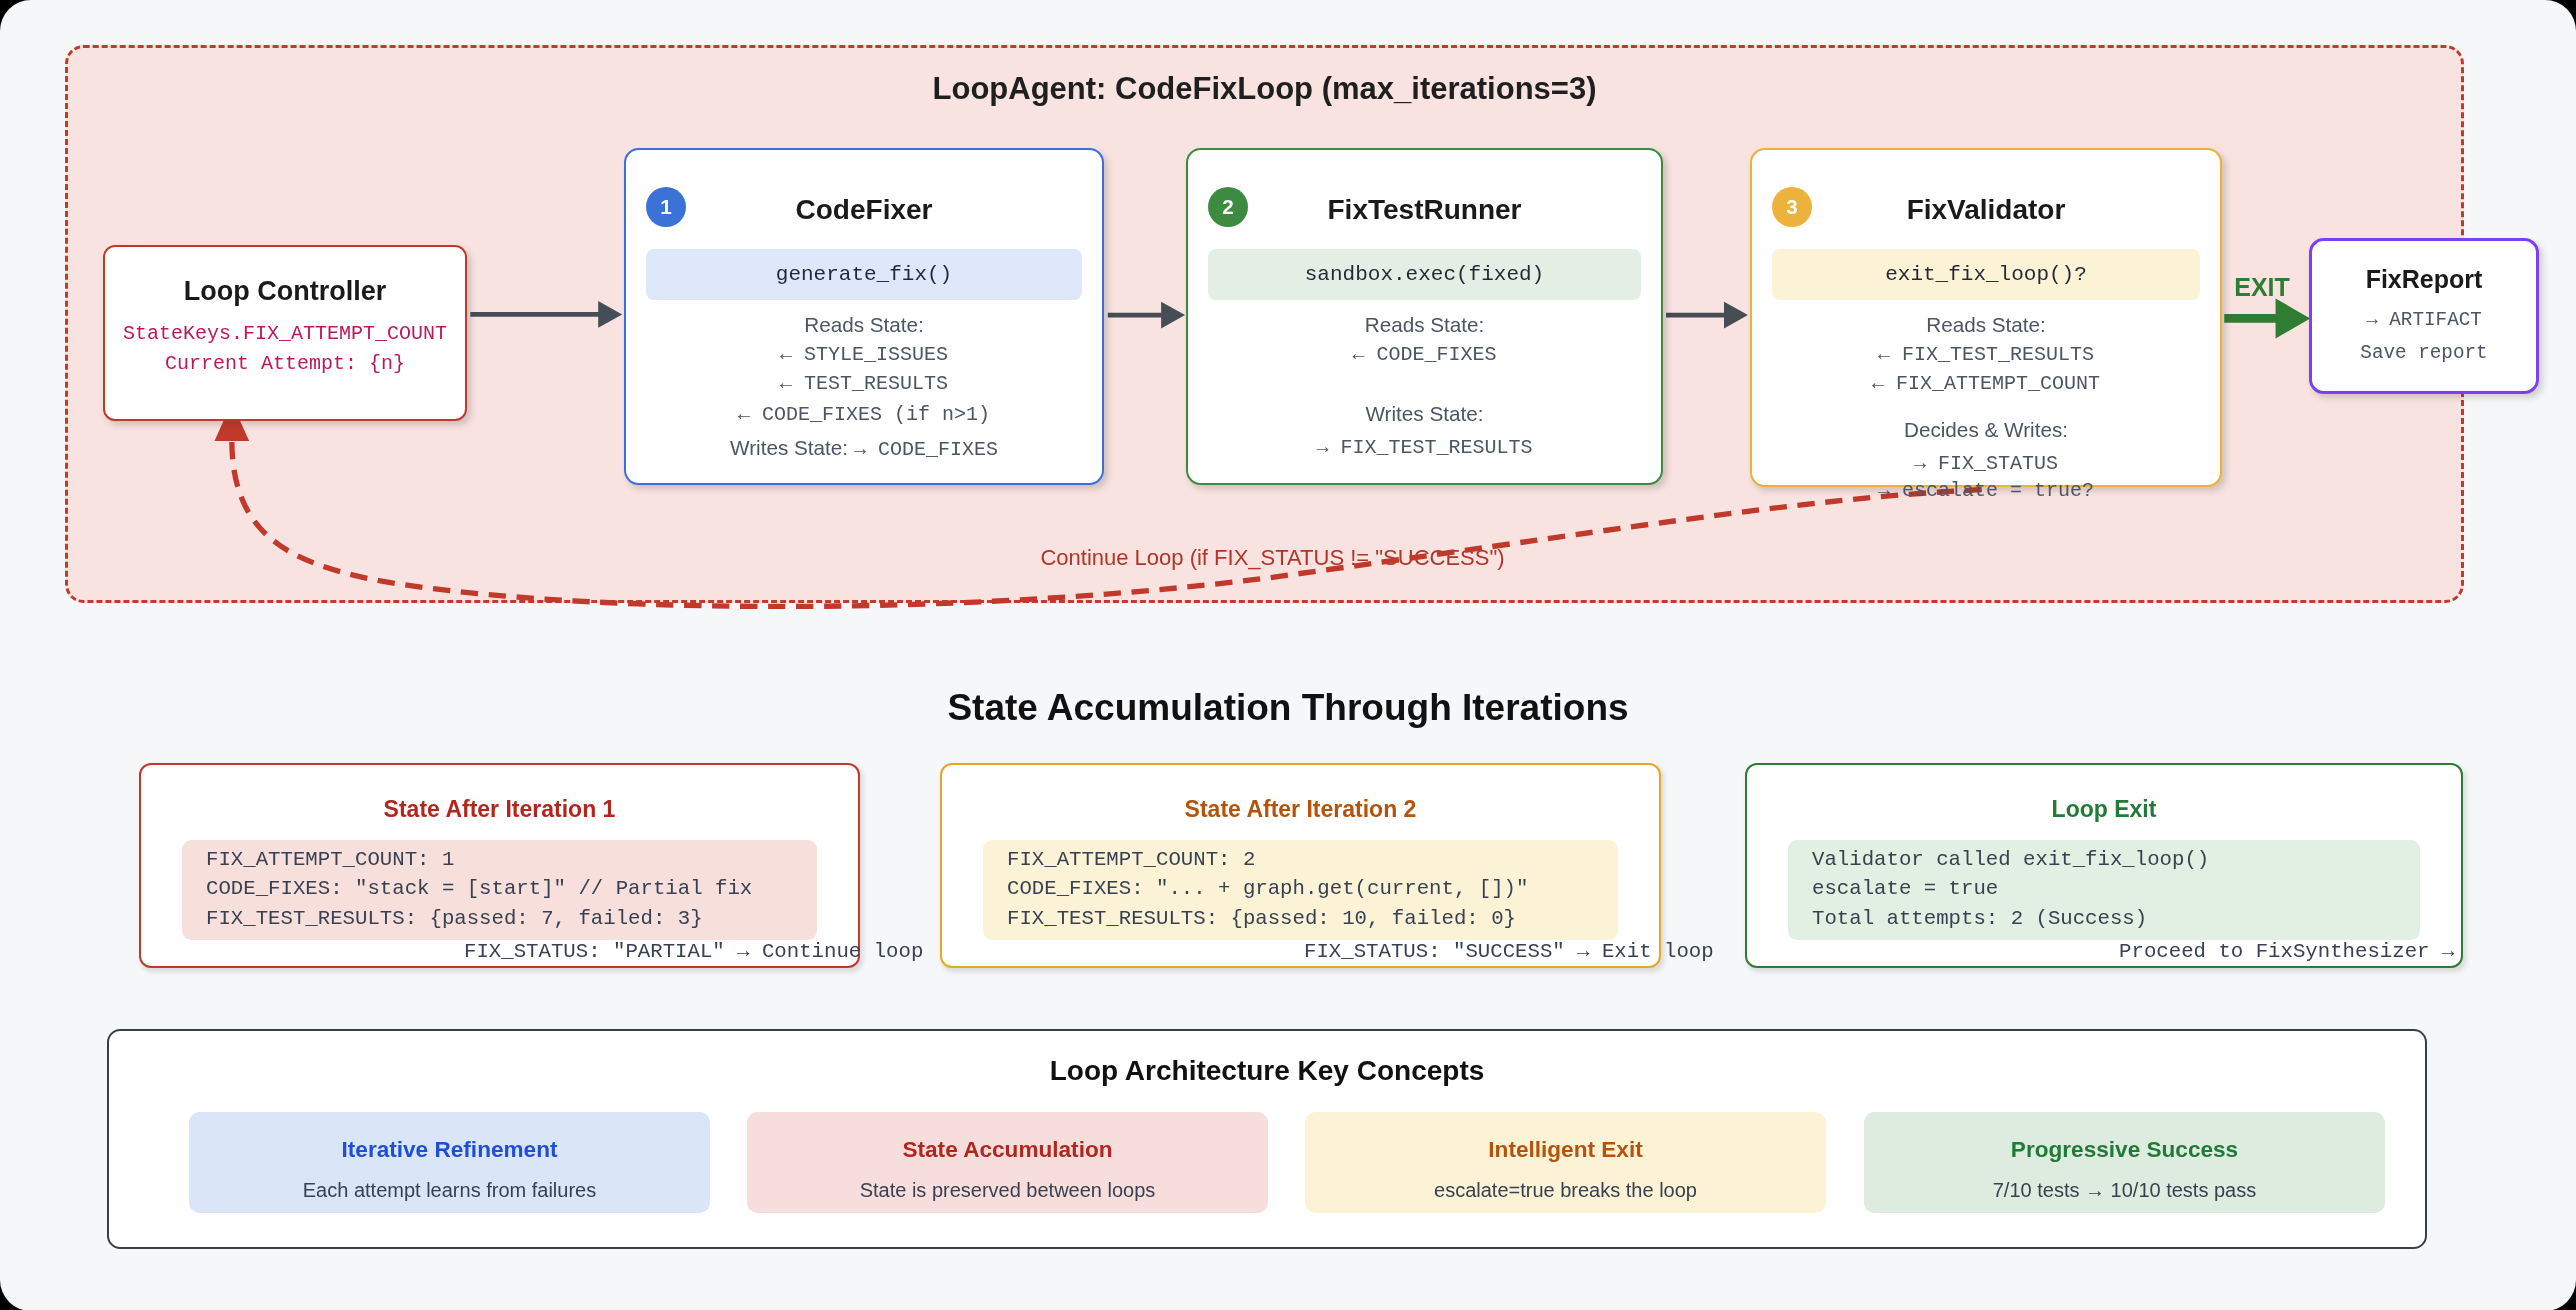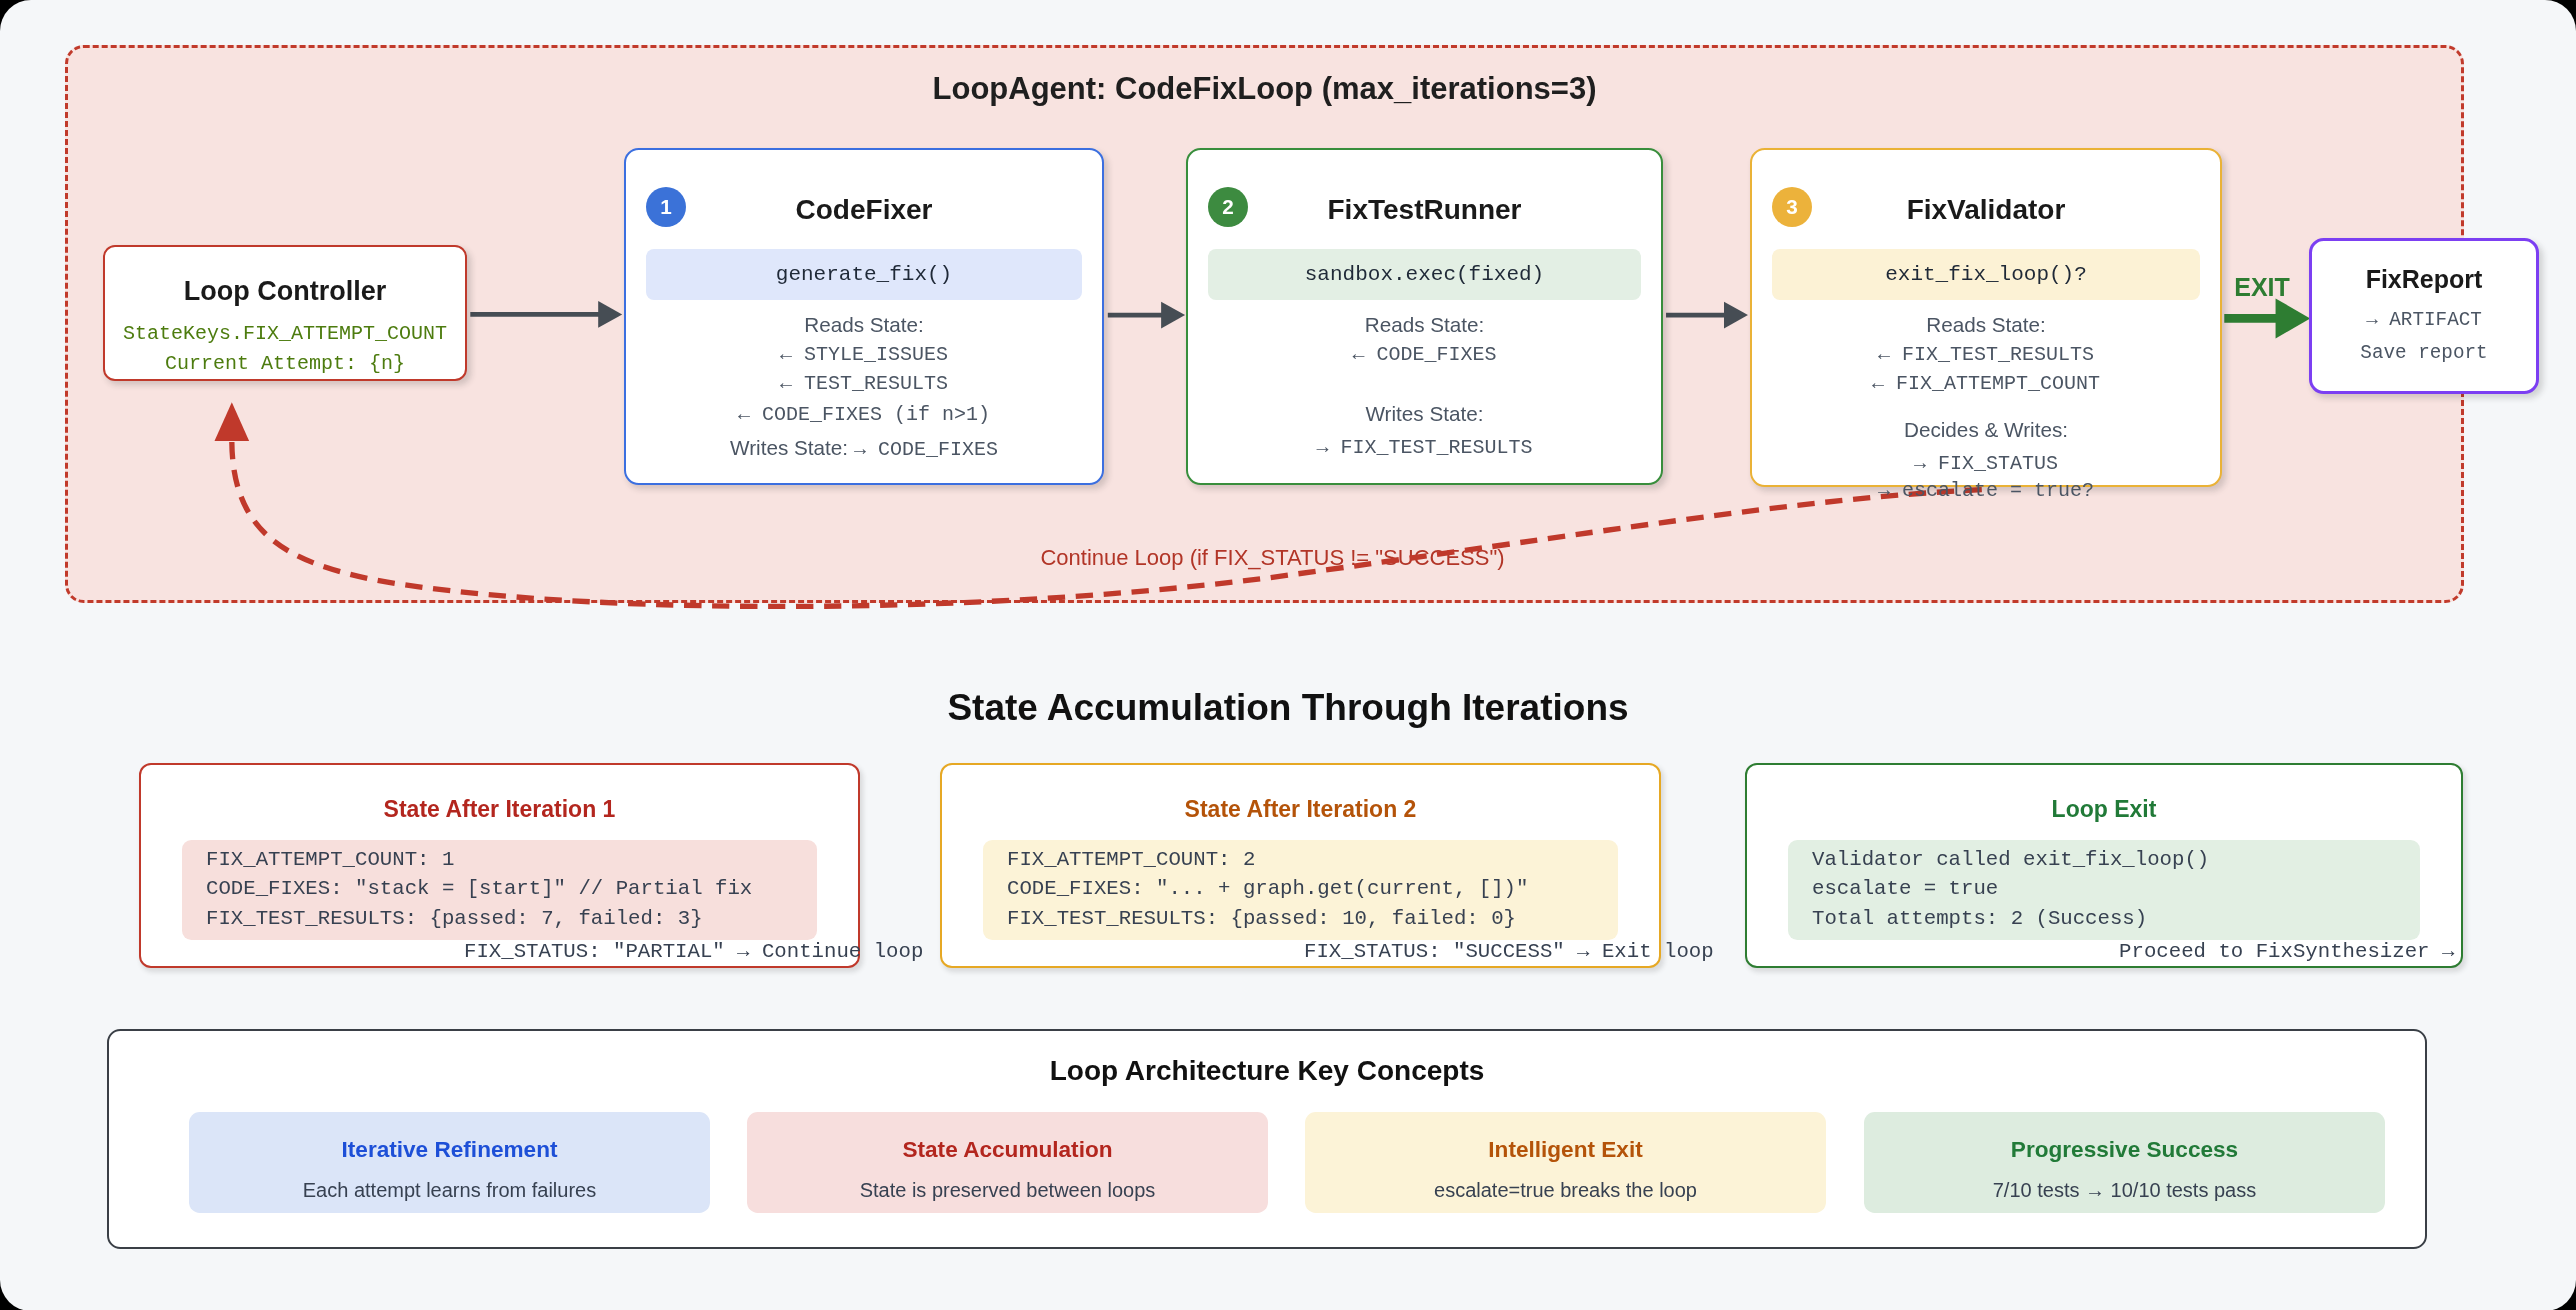--- a/index.html
+++ b/index.html
@@ -10,41 +10,41 @@
   .mono{font-family:"Liberation Mono","DejaVu Sans Mono",monospace;}
   .nowrap{white-space:nowrap;}
 
   
   .loop-container{left:65px;top:45px;width:2399px;height:558px;background:#f8e3e0;
                   border:3.3px dashed #c13a2b;border-radius:18.7px;box-sizing:border-box;}
   .loop-title{left:65px;top:71px;width:2399px;font-size:31px;font-weight:bold;color:#1f1f1f;}
 
   
   .node{background:#fff;box-sizing:border-box;box-shadow:3.3px 4px 6px rgba(40,40,40,.18);}
-  .node-loop-controller{left:103px;top:245px;width:364px;height:136px;border:2.7px solid #c0392b;border-radius:12px;}
+  .node-loop-controller{left:103px;top:245px;width:364px;height:176px;border:2.7px solid #c0392b;border-radius:12px;}
   .node-code-fixer{left:624px;top:148px;width:480px;height:337px;border:2.7px solid #3b6fe0;border-radius:14.7px;}
   .node-fix-test-runner{left:1186px;top:148px;width:477px;height:337px;border:2.7px solid #388e3c;border-radius:14.7px;}
   .node-fix-validator{left:1750px;top:148px;width:472px;height:339px;border:2.7px solid #eab236;border-radius:14.7px;}
   .node-fix-report{left:2309px;top:238px;width:230px;height:156px;border:3.3px solid #7c3ff2;border-radius:14.7px;}
 
   .node-title{left:0;width:100%;font-size:28px;font-weight:bold;color:#1a1a1a;}
   .node-title-sm{left:0;width:100%;font-size:27px;font-weight:bold;color:#1a1a1a;}
   .badge{width:40px;height:40px;border-radius:50%;color:#fff;font-size:20.7px;font-weight:bold;
          display:flex;align-items:center;justify-content:center;left:20px;top:37px;}
   .badge-blue{background:#3b72d8;}
   .badge-green{background:#3d8b40;}
   .badge-amber{background:#ecb23b;}
   .pill{left:20px;right:20px;top:99px;height:51px;border-radius:8px;display:flex;align-items:center;
         justify-content:center;font-size:21px;color:#1f2937;}
   .pill-blue{background:#dfe7fb;}
   .pill-green{background:#e3efe4;}
   .pill-yellow{background:#fcf2d5;}
   .io-label{left:0;width:100%;font-size:20.7px;color:#4b5563;}
   .io-line{left:0;width:100%;font-size:20px;color:#4b5563;}
-  .ctl-line{left:0;width:100%;font-size:20px;color:#4d7c0f;}
+  .ctl-line{left:0;width:100%;font-size:20px;color:#be185d;}
   .report-line{left:0;width:100%;font-size:19.3px;color:#4b5563;}
 
   
   .exit-label{left:2222px;top:273px;width:80px;font-size:25px;font-weight:bold;color:#2e7d32;}
   .continue-label{left:1006px;top:545px;width:533px;font-size:22px;color:#b23527;}
   .section-title{left:0;width:2576px;font-size:37px;font-weight:bold;color:#111;}
 
   
   .it-card{top:763px;height:205px;background:#fff;box-sizing:border-box;border-radius:12px;
            box-shadow:2.7px 3.3px 5.3px rgba(40,40,40,.14);margin-left:36px;}

